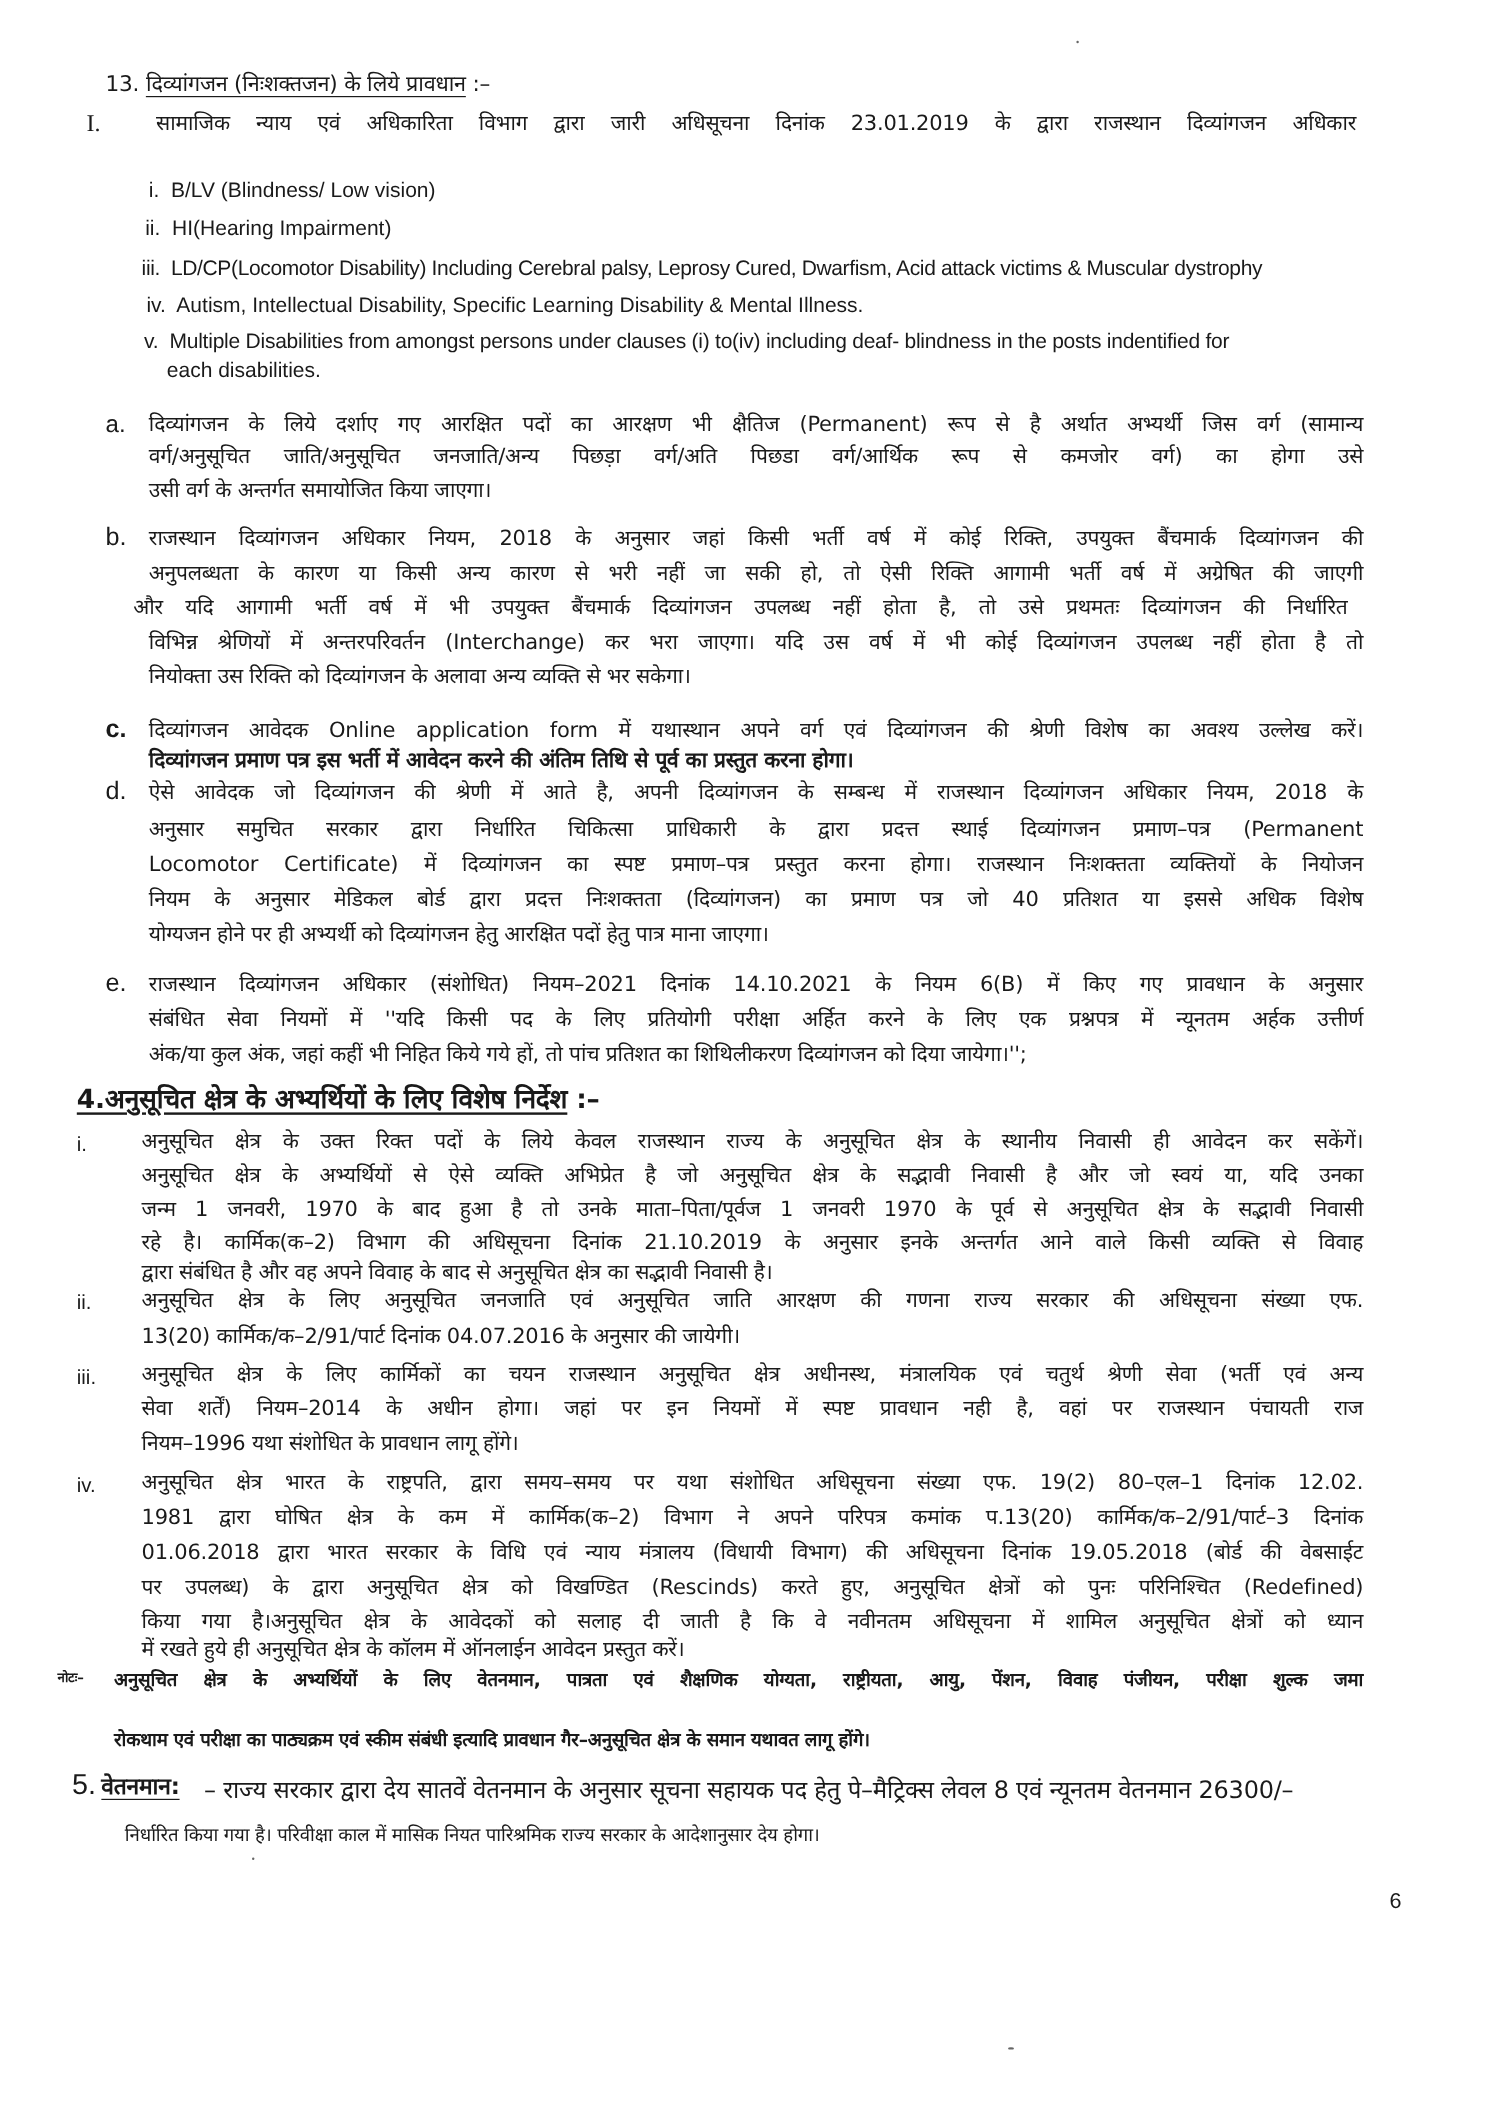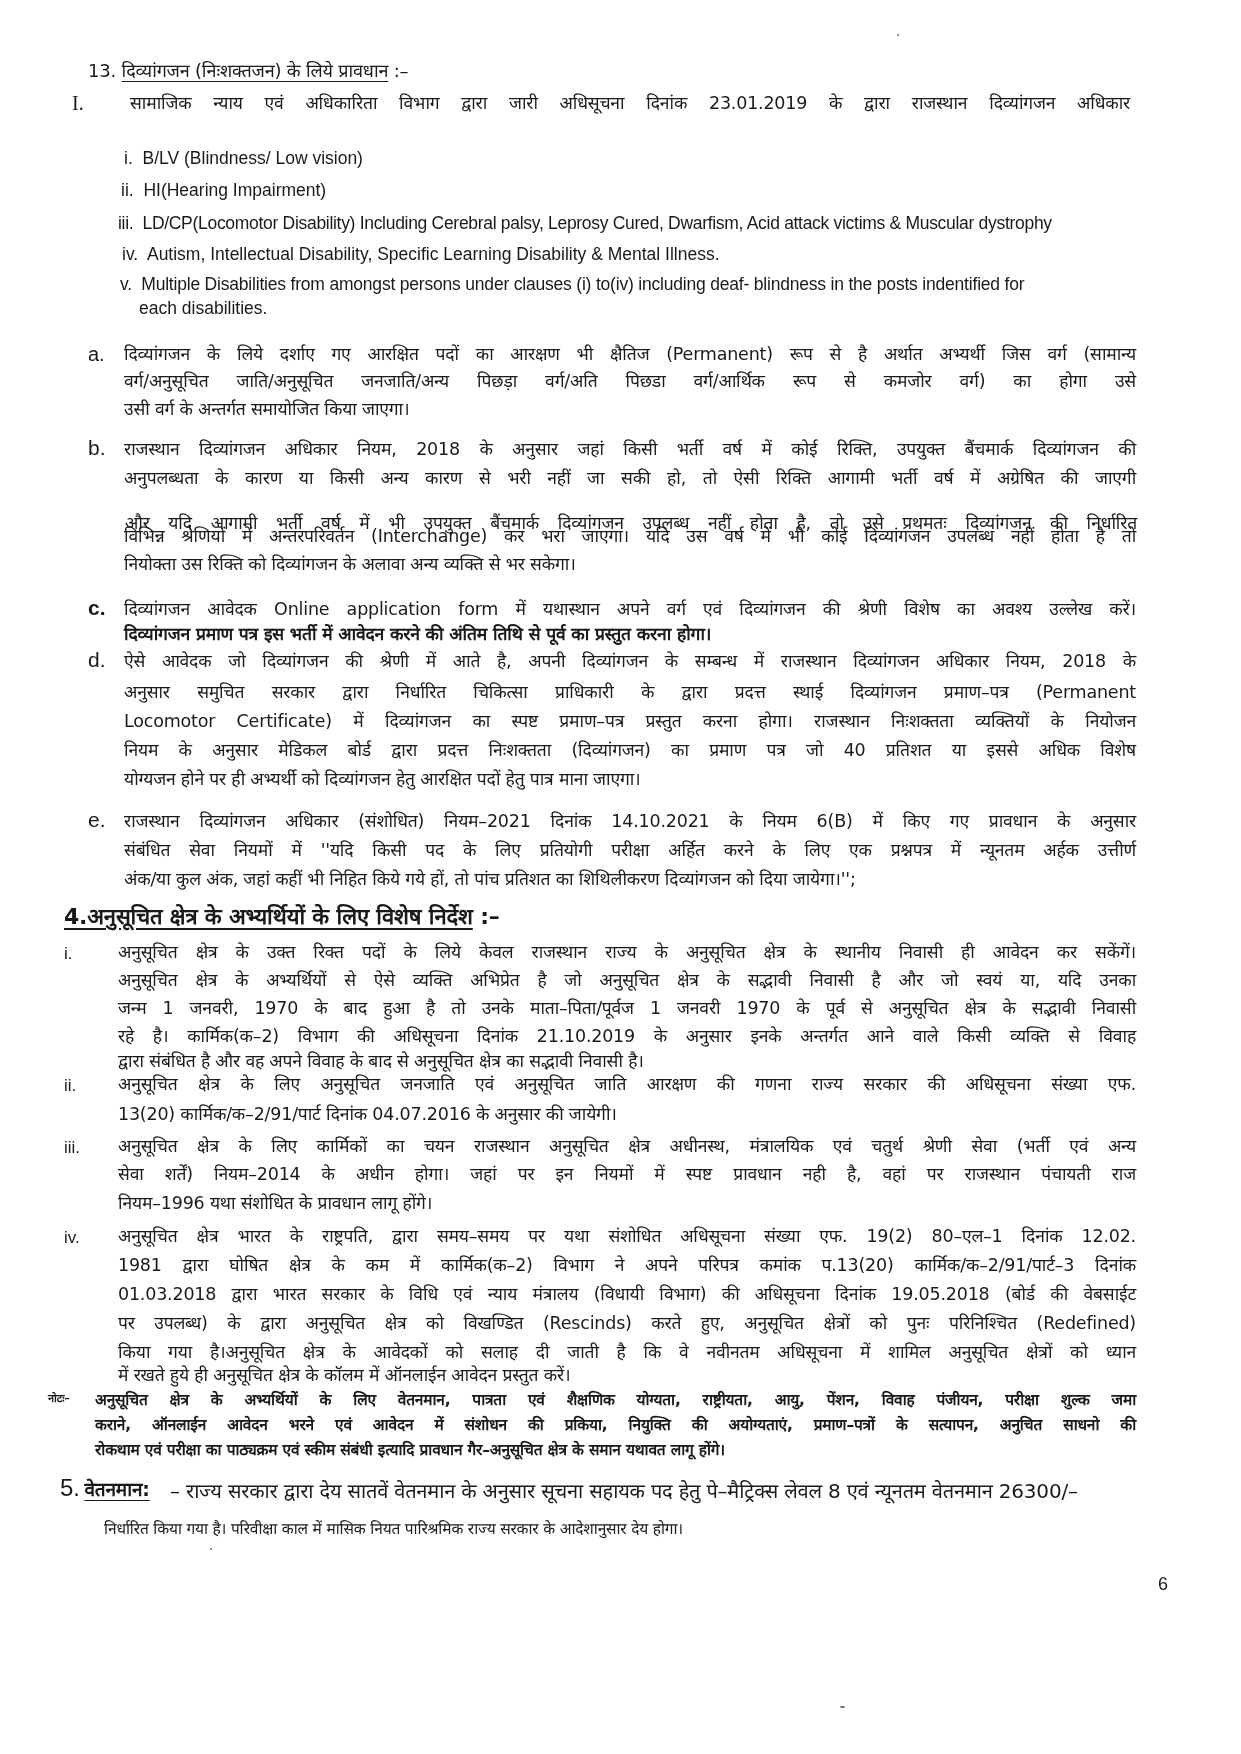--- a/index.html
+++ b/index.html
@@ -52,21 +52,21 @@
     </div>
   <div class="abs hi" style="left:124px; top:401px;">उसी वर्ग के अन्तर्गत समायोजित किया जाएगा।</div>
 
   <div class="abs sub-marker" style="left:88px; top:436px; font-size:21px;">b.</div>
   <div class="abs hi" style="left:124px; top:441px; width:1012px;">
       <span class="just">राजस्थान दिव्यांगजन अधिकार नियम, 2018 के अनुसार जहां किसी भर्ती वर्ष में कोई रिक्ति, उपयुक्त बैंचमार्क दिव्यांगजन की</span>
     </div>
   <div class="abs hi" style="left:124px; top:470px; width:1012px;">
       <span class="just">अनुपलब्धता के कारण या किसी अन्य कारण से भरी नहीं जा सकी हो, तो ऐसी रिक्ति आगामी भर्ती वर्ष में अग्रेषित की जाएगी</span>
     </div>
-  <div class="abs hi" style="left:125px; top:499px; width:1012px;margin-top:16px;">
+  <div class="abs hi" style="left:111px; top:499px; width:1012px;">
       <span class="just">और यदि आगामी भर्ती वर्ष में भी उपयुक्त बैंचमार्क दिव्यांगजन उपलब्ध नहीं होता है, तो उसे प्रथमतः दिव्यांगजन की निर्धारित</span>
     </div>
   <div class="abs hi" style="left:124px; top:528px; width:1012px;">
       <span class="just">विभिन्न श्रेणियों में अन्तरपरिवर्तन (Interchange) कर भरा जाएगा। यदि उस वर्ष में भी कोई दिव्यांगजन उपलब्ध नहीं होता है तो</span>
     </div>
   <div class="abs hi" style="left:124px; top:556px;">नियोक्ता उस रिक्ति को दिव्यांगजन के अलावा अन्य व्यक्ति से भर सकेगा।</div>
 
   <div class="abs sub-marker b" style="left:88px; top:596px; font-size:21px;">c.</div>
   <div class="abs hi" style="left:124px; top:601px; width:1012px;">
       <span class="just">दिव्यांगजन आवेदक Online application form में यथास्थान अपने वर्ग एवं दिव्यांगजन की श्रेणी विशेष का अवश्य उल्लेख करें।</span>
@@ -133,36 +133,33 @@
   <div class="abs hi" style="left:118px; top:1195px;">नियम–1996 यथा संशोधित के प्रावधान लागू होंगे।</div>
 
   <div class="abs sub-marker" style="left:64px; top:1228px;">iv.</div>
   <div class="abs hi" style="left:118px; top:1228px; width:1018px;">
       <span class="just">अनुसूचित क्षेत्र भारत के राष्ट्रपति, द्वारा समय–समय पर यथा संशोधित अधिसूचना संख्या एफ. 19(2) 80–एल–1 दिनांक 12.02.</span>
     </div>
   <div class="abs hi" style="left:118px; top:1257px; width:1018px;">
       <span class="just">1981 द्वारा घोषित क्षेत्र  के कम में कार्मिक(क–2) विभाग ने अपने परिपत्र कमांक प.13(20) कार्मिक/क–2/91/पार्ट–3 दिनांक</span>
     </div>
   <div class="abs hi" style="left:118px; top:1286px; width:1018px;">
-      <span class="just">01.03.2018 द्वारा भारत सरकार के विधि एवं न्याय मंत्रालय (विधायी विभाग) की अधिसूचना दिनांक 19.05.2018 (बोर्ड की वेबसाईट</span>
+      <span class="just">01.06.2018 द्वारा भारत सरकार के विधि एवं न्याय मंत्रालय (विधायी विभाग) की अधिसूचना दिनांक 19.05.2018 (बोर्ड की वेबसाईट</span>
     </div>
   <div class="abs hi" style="left:118px; top:1315px; width:1018px;">
       <span class="just">पर उपलब्ध) के द्वारा अनुसूचित क्षेत्र को विखण्डित (Rescinds) करते हुए, अनुसूचित क्षेत्रों को पुनः परिनिश्चित (Redefined)</span>
     </div>
   <div class="abs hi" style="left:118px; top:1344px; width:1018px;">
       <span class="just">किया गया है।अनुसूचित क्षेत्र के आवेदकों को सलाह दी जाती है कि वे नवीनतम अधिसूचना में शामिल अनुसूचित क्षेत्रों को ध्यान</span>
     </div>
   <div class="abs hi" style="left:118px; top:1367px;">में रखते हुये ही अनुसूचित क्षेत्र के कॉलम में ऑनलाईन आवेदन प्रस्तुत करें।</div>
 
   <div class="abs hi b" style="left:48px; top:1393px; font-size:11px;">नोटः–</div>
   <div class="abs hi b" style="left:95px; top:1393px; width:1041px; font-size:15.5px;">
       <span class="just">अनुसूचित क्षेत्र के अभ्यर्थियों के लिए वेतनमान, पात्रता एवं शैक्षणिक योग्यता, राष्ट्रीयता, आयु, पेंशन, विवाह पंजीयन, परीक्षा शुल्क जमा</span>
-    </div>
-  <div class="abs hi b" style="left:95px; top:1418px; width:1041px; font-size:15.5px;">
-      <span class="just">कराने, ऑनलाईन आवेदन भरने एवं आवेदन में संशोधन की प्रकिया, नियुक्ति की अयोग्यताएं, प्रमाण–पत्रों के सत्यापन, अनुचित साधनो की</span>
     </div>
   <div class="abs hi b" style="left:95px; top:1443px; font-size:15.5px;">रोकथाम एवं परीक्षा का पाठ्यक्रम एवं स्कीम संबंधी इत्यादि प्रावधान गैर–अनुसूचित क्षेत्र के समान यथावत लागू होंगे।</div>
 
   <div class="abs" style="left:60px; top:1474px;">
     <span class="h5num">5.</span>
     <span class="hi h5 u">वेतनमान:</span>
   </div>
   <div class="abs hi" style="left:170px; top:1481px; font-size:20px;">– राज्य सरकार द्वारा देय सातवें वेतनमान के अनुसार सूचना सहायक पद हेतु पे–मैट्रिक्स लेवल 8 एवं न्यूनतम वेतनमान 26300/–</div>
   <div class="abs hi" style="left:104px; top:1522px; font-size:15.5px;">निर्धारित किया गया है। परिवीक्षा काल में मासिक नियत पारिश्रमिक राज्य सरकार के आदेशानुसार देय होगा।</div>
 

